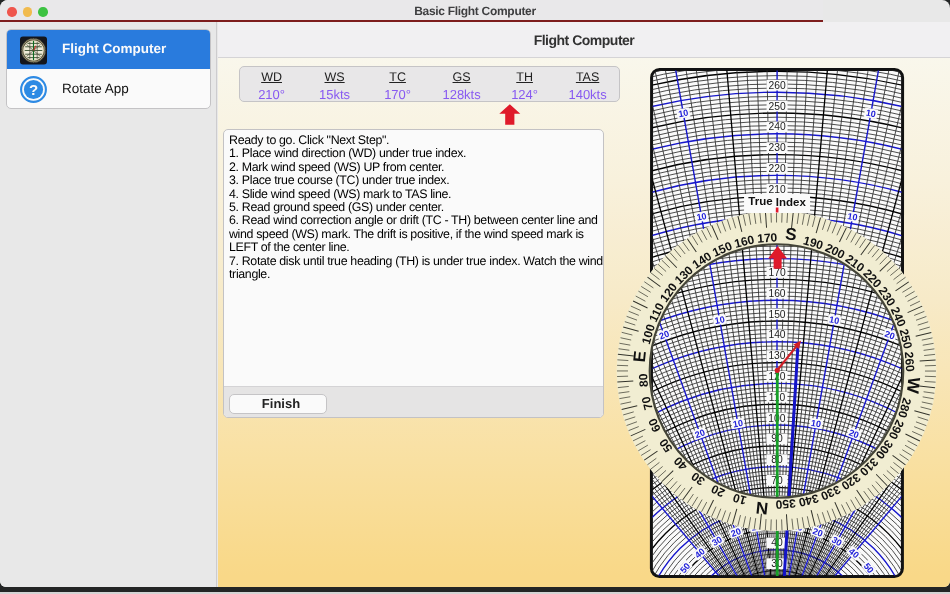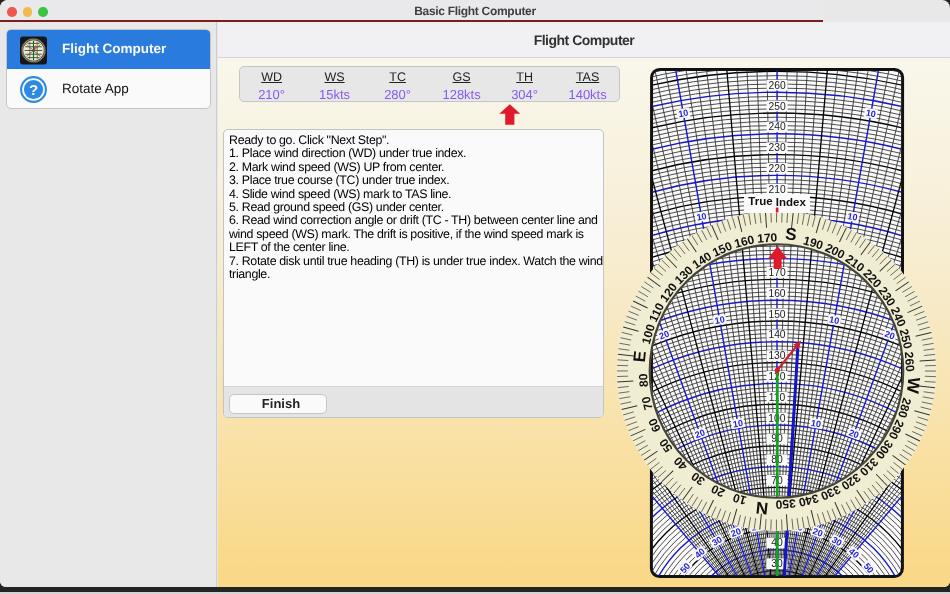--- a/index.html
+++ b/index.html
@@ -91,29 +91,29 @@
       <div class="col">
             <div class="h">WD</div>
             <div class="v">210°</div>
           </div>
       <div class="col">
             <div class="h">WS</div>
             <div class="v">15kts</div>
           </div>
       <div class="col">
             <div class="h">TC</div>
-            <div class="v">280°</div>
+            <div class="v">170°</div>
           </div>
       <div class="col">
             <div class="h b">GS</div>
             <div class="v">128kts</div>
           </div>
       <div class="col">
             <div class="h b">TH</div>
-            <div class="v">304°</div>
+            <div class="v">124°</div>
           </div>
       <div class="col">
             <div class="h">TAS</div>
             <div class="v">140kts</div>
           </div>
     </div>
     <div id="panel">
       <div id="ptext">Ready to go. Click "Next Step".
 1. Place wind direction (WD) under true index.
 2. Mark wind speed (WS) UP from center.

